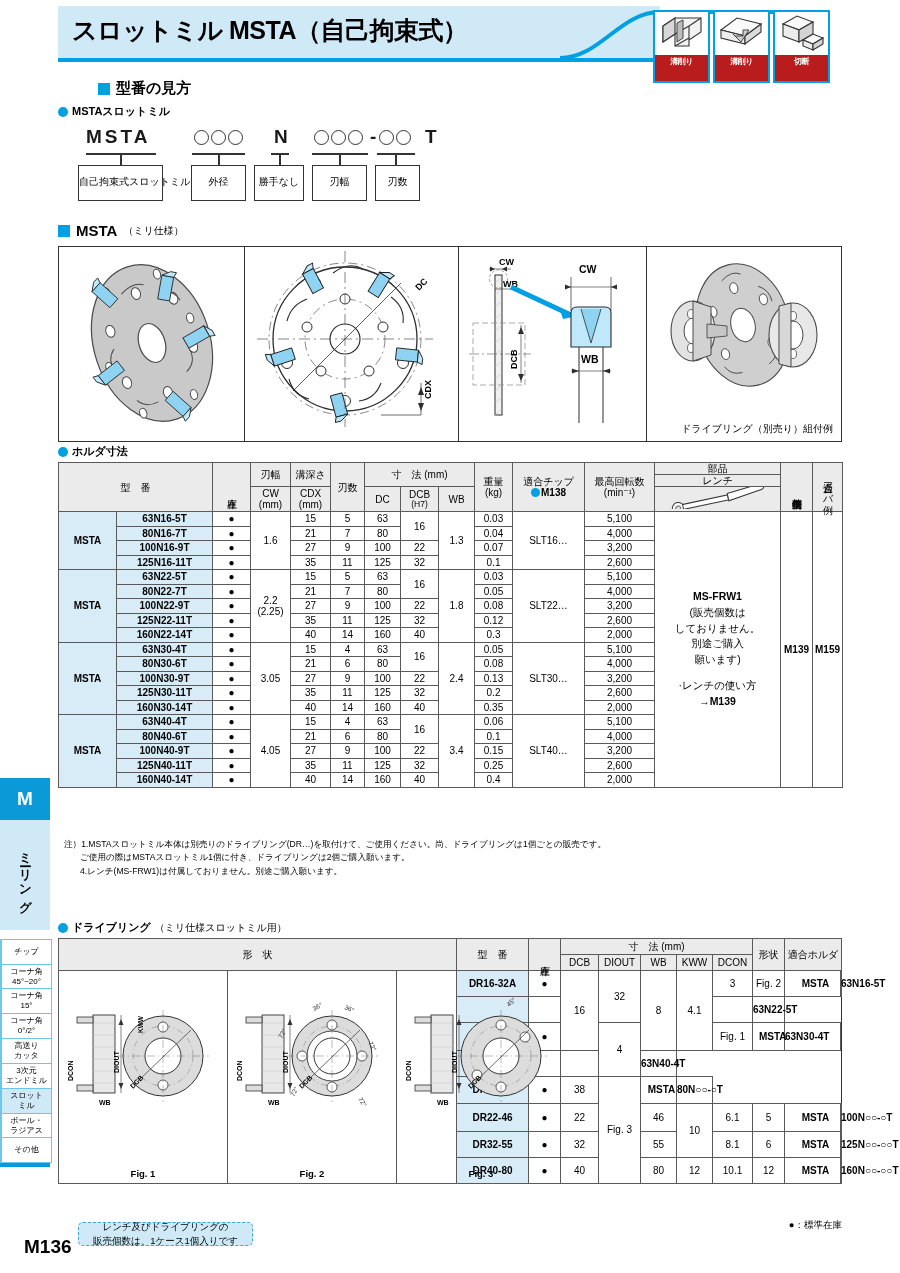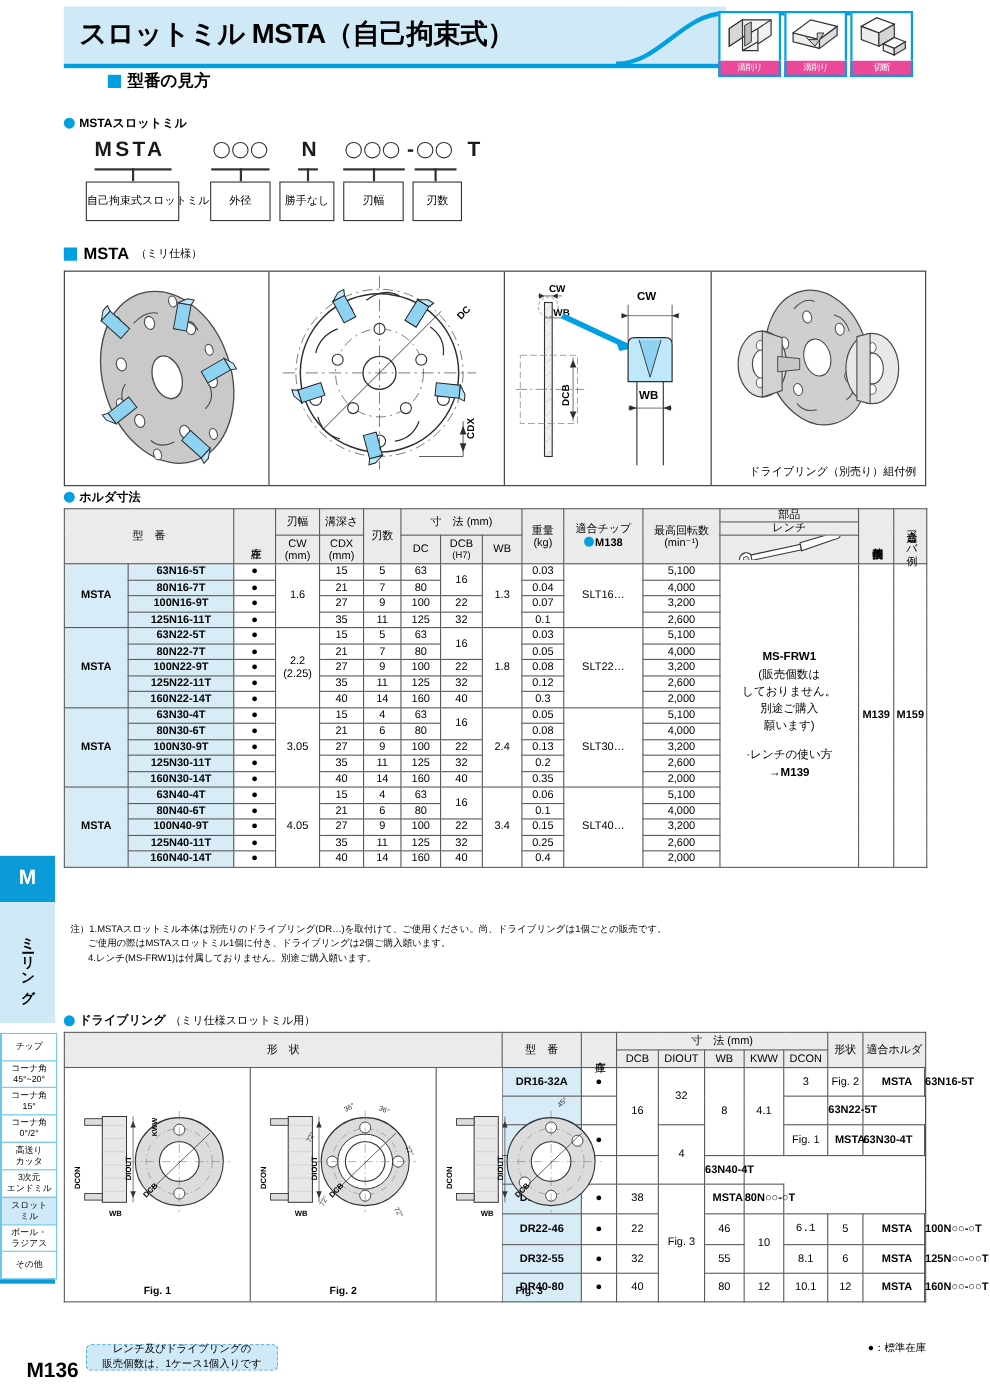--- a/index.html
+++ b/index.html
@@ -31,23 +31,23 @@
   }
 
   
   .op-icons { position:absolute; left:653px; top:10px; display:flex; gap:3px; }
   .op-icon { width:57px; }
   .op-icon .pic {
     height:45px; border:2px solid #00a0e2; border-bottom:none;
     background:#fff; position:relative; overflow:hidden;
   }
   .op-icon .cap {
-    height:15px; background:#ec4899; color:#fff; font-size:8px;
+    height:28px; background:#b91c1c; color:#fff; font-size:8px;
     text-align:center; line-height:13px; letter-spacing:-0.5px;
-    border:2px solid #00a0e2; border-top:none;
+    border:2px solid #00a0e2; border-top:none;font-weight:bold;
   }
 
   
   .sq-heading {
     position:absolute; font-size:15px; font-weight:bold; color:#000;
     display:flex; align-items:center; gap:6px; white-space:nowrap;
   }
   .sq-heading::before {
     content:""; width:12px; height:12px; background:#00a0e2; display:inline-block;
   }
@@ -222,21 +222,21 @@
           <path d="M28 28 L38 22 L48 26 L38 32 Z" fill="#fafafa" stroke="#333" stroke-width="1.1"></path>
           <path d="M28 28 L38 32 L38 38 L28 34 Z" fill="#ececec" stroke="#333" stroke-width="1.1"></path>
           <path d="M38 32 L48 26 L48 32 L38 38 Z" fill="#d4d4d4" stroke="#333" stroke-width="1.1"></path>
         </svg>
       </div>
       <div class="cap">切断</div>
     </div>
   </div>
 </div>
 
-<div class="sq-heading" style="left:58px; top:64px;padding-left:40px;">型番の見方</div>
+<div class="sq-heading" style="left:58px; top:79px;padding-left:40px;">型番の見方</div>
 <div class="ci-heading" style="left:58px; top:104px;">MSTAスロットミル</div>
 
 <div class="code-diagram">
   <div class="code-row">
     <div class="code-tok" style="left:8px;">MSTA</div>
     <div class="code-tok" style="left:115px;">
       <span class="circ"></span><span class="circ"></span><span class="circ"></span>
     </div>
     <div class="code-tok" style="left:196px;">N</div>
     <div class="code-tok" style="left:235px;">
@@ -982,21 +982,21 @@
         <td class="fig-label" rowspan="4" style="height: 26px;">Fig. 3</td>
         <td class="holder-sub" style="padding-left: 6px; height: 26px;">MSTA</td>
         <td class="holder-sub" style="text-align: right; padding-right: 14px; height: 26px;">80N○○-○T</td>
       </tr>
       <tr>
         <td class="cell-dr" style="height: 26px;">DR22-46</td>
         <td class="dot" style="height: 26px;">●</td>
         <td rowspan="1" style="height: 26px;">22</td>
         <td rowspan="1" style="height: 26px;">46</td>
         <td rowspan="2" style="height: 26px;">10</td>
-        <td rowspan="1" style="height: 26px; font-family: Liberation Mono, monospace;">6.1</td>
+        <td rowspan="1" style="height: 26px;">6.1</td>
         <td rowspan="1" style="height: 26px;">5</td>
         <td class="holder-sub" style="padding-left: 6px; height: 26px;">MSTA</td>
         <td class="holder-sub" style="text-align: right; padding-right: 14px; height: 26px;">100N○○-○T</td>
       </tr>
       <tr>
         <td class="cell-dr" style="height: 26px;">DR32-55</td>
         <td class="dot" style="height: 26px;">●</td>
         <td rowspan="1" style="height: 26px;">32</td>
         <td rowspan="1" style="height: 26px;">55</td>
         <td rowspan="1" style="height: 26px;">8.1</td>

